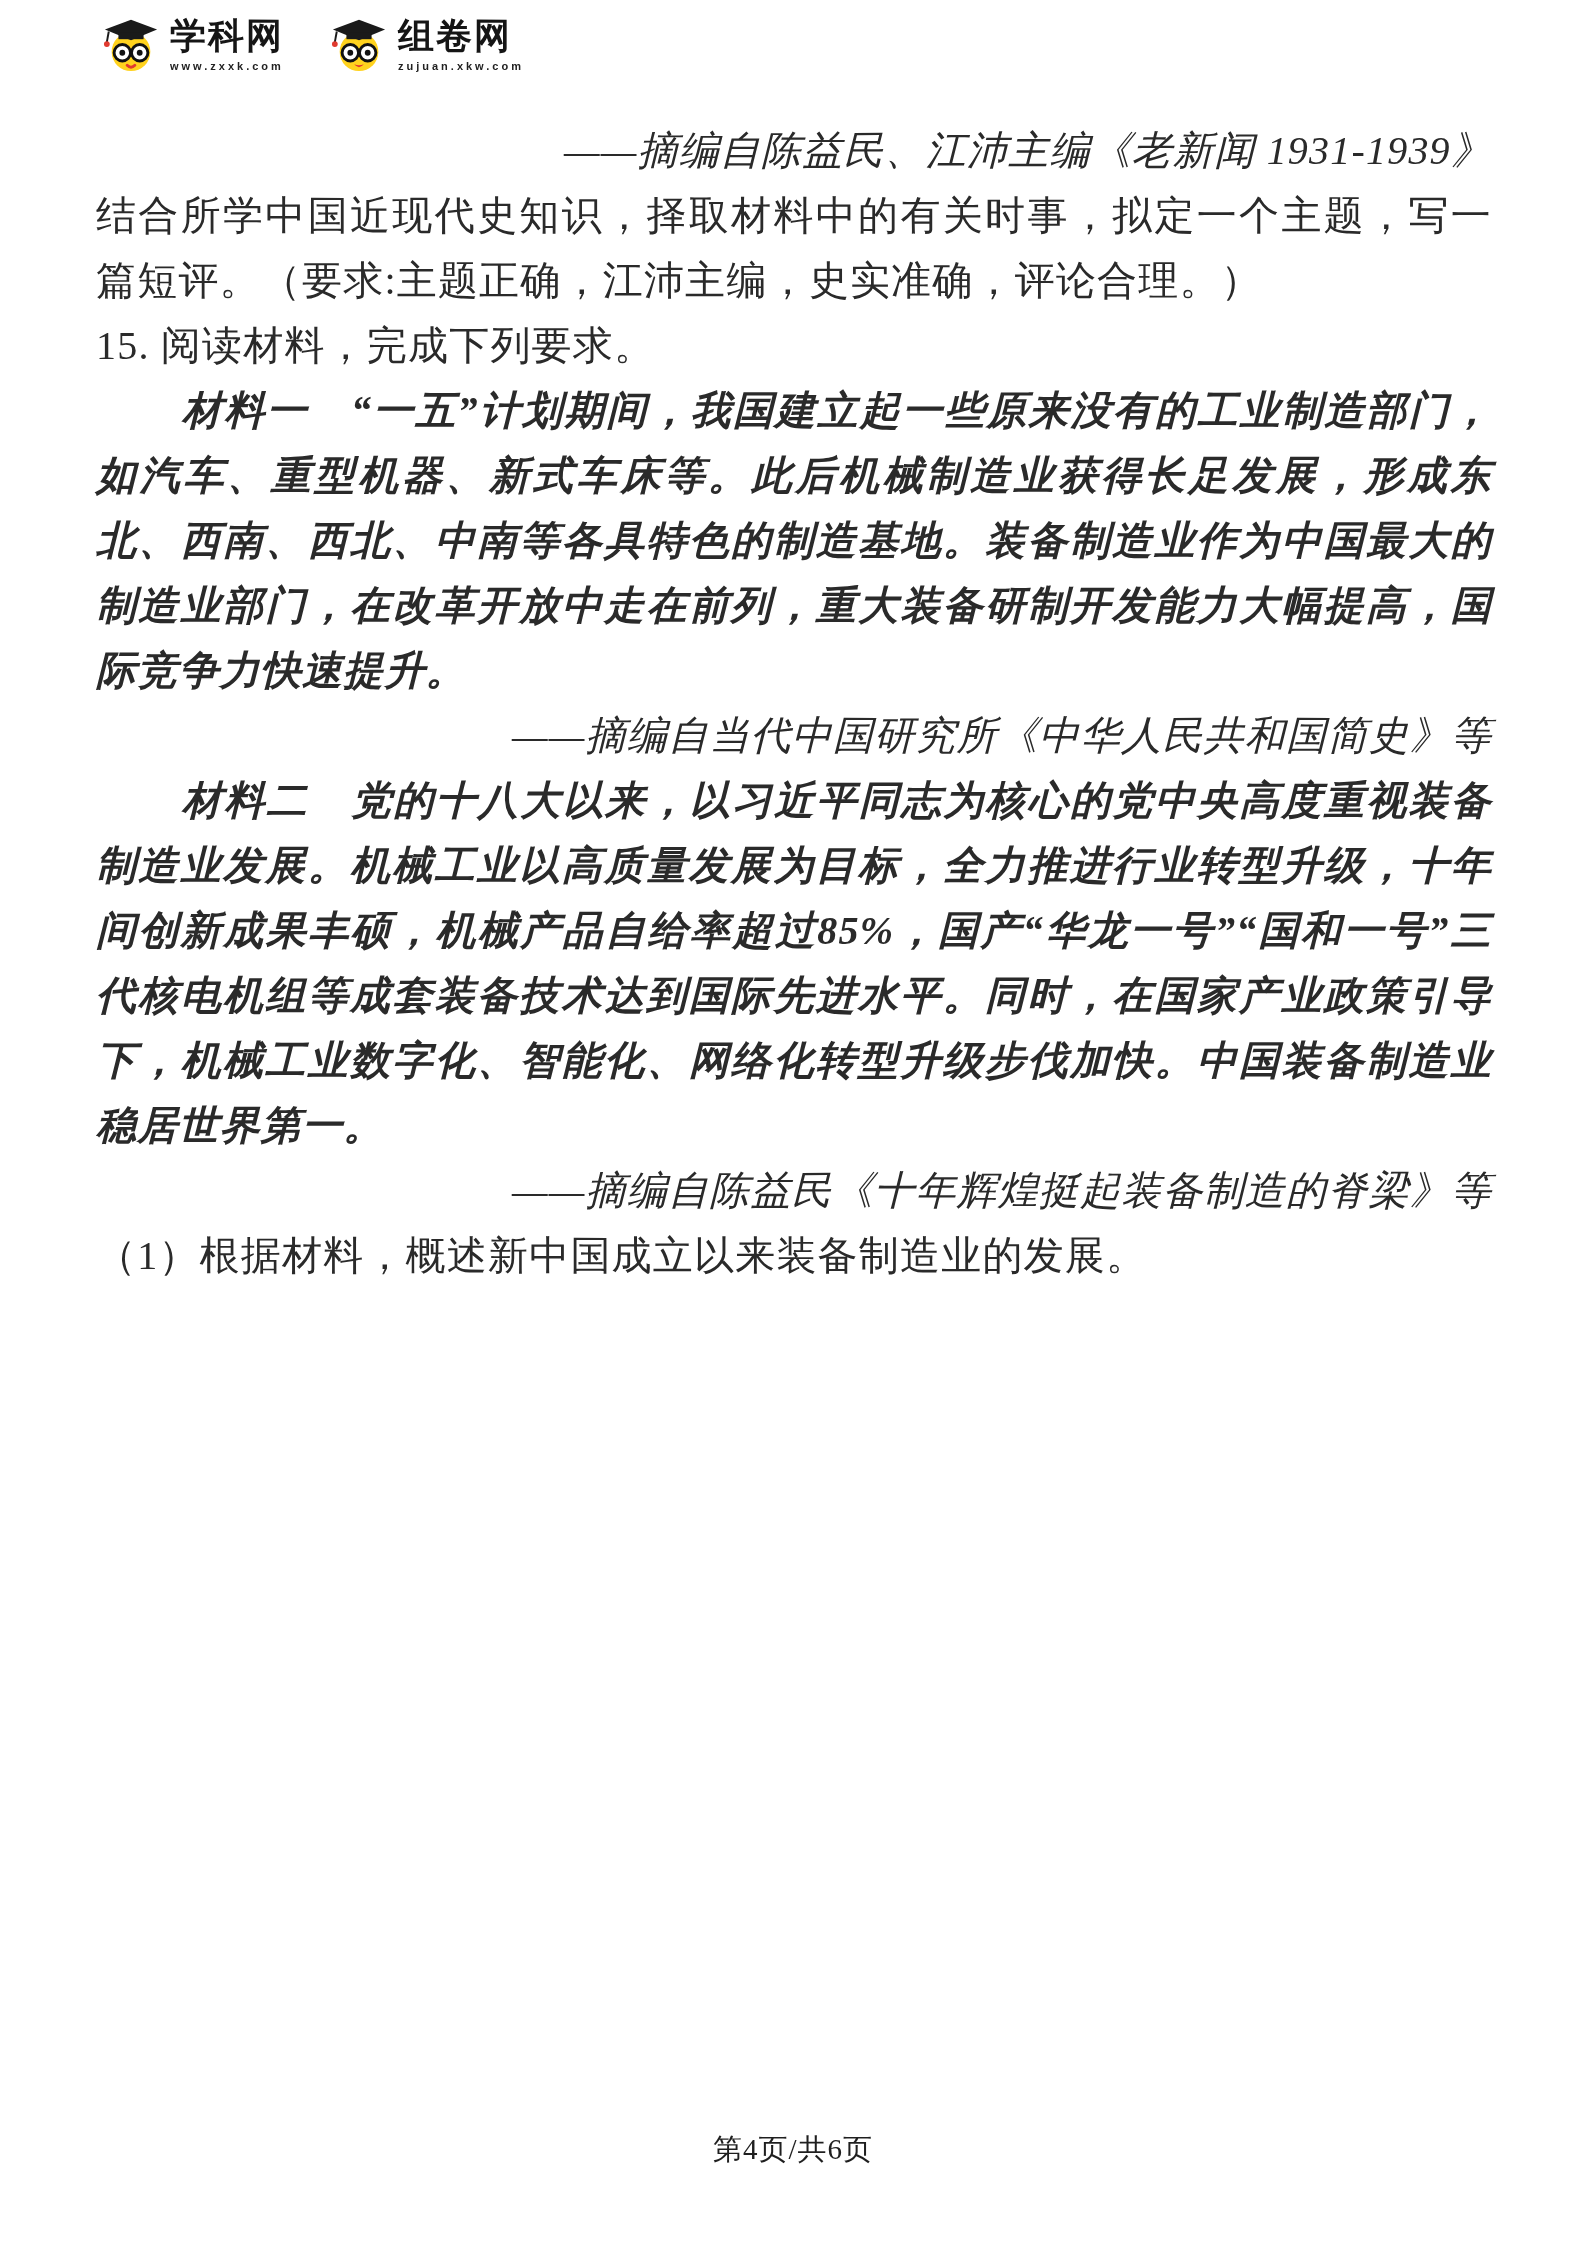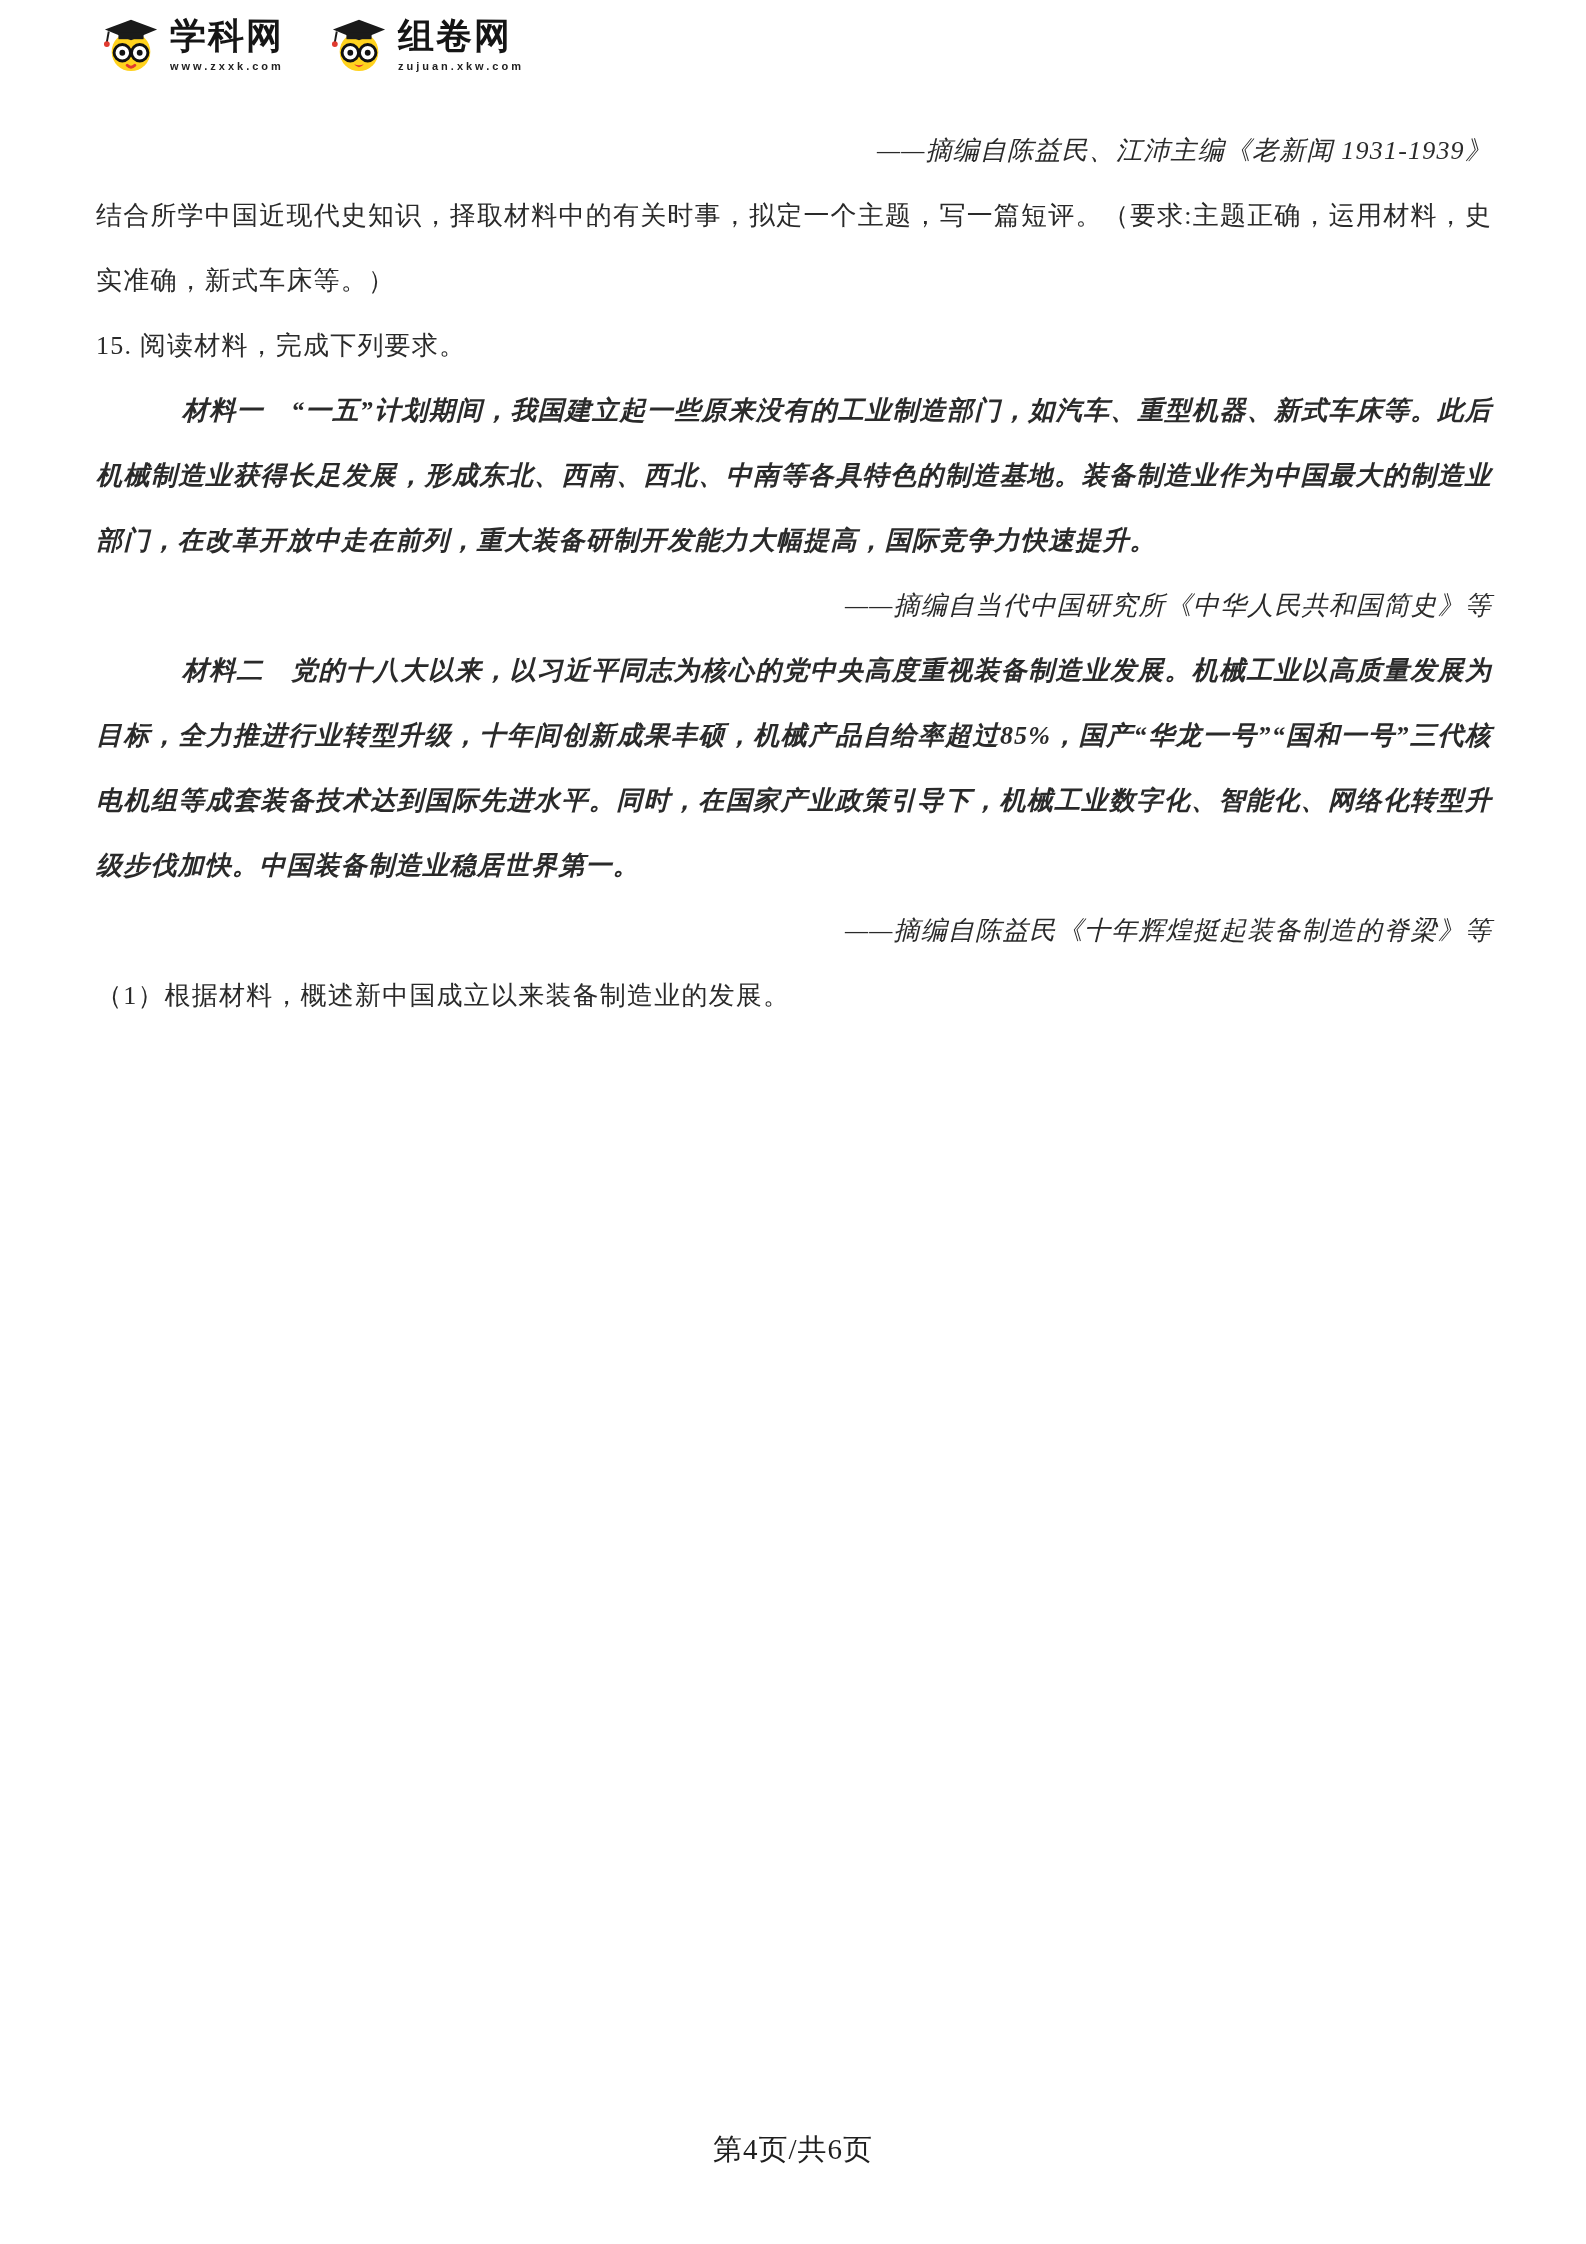--- a/index.html
+++ b/index.html
@@ -26,21 +26,21 @@
   .logo-url{
     font-family:"Liberation Sans","DejaVu Sans",sans-serif;
     font-weight:bold;font-size:11px;color:#222;letter-spacing:3px;margin-top:7px;
   }
   
   .main{
     position:absolute;top:118px;left:96px;right:94px;
   }
   .main p{
     margin:0;
-    font-size:26px;
+    font-size:40px;
     line-height:65px;
     letter-spacing:1.2px;
     text-align:justify;
     text-justify:inter-character;
   }
   .citation{text-align:right !important;}
   .kai{font-style:italic;}            
   .m-indent{text-indent:86px;font-weight:bold;}
   
   .footer{
@@ -94,21 +94,21 @@
         <span class="logo-url">zujuan.xkw.com</span>
       </div>
     </div>
 
   </div>
 
   <div class="main">
 
     <p class="citation kai">——摘编自陈益民、江沛主编《老新闻 1931-1939》</p>
 
-    <p>结合所学中国近现代史知识，择取材料中的有关时事，拟定一个主题，写一篇短评。（要求:主题正确，运用材料，史实准确，新式车床等。）</p>
+    <p>结合所学中国近现代史知识，择取材料中的有关时事，拟定一个主题，写一篇短评。（要求:主题正确，江沛主编，史实准确，评论合理。）</p>
 
     <p>15. 阅读材料，完成下列要求。</p>
 
     <p class="kai m-indent">材料一　“一五”计划期间，我国建立起一些原来没有的工业制造部门，如汽车、重型机器、新式车床等。此后机械制造业获得长足发展，形成东北、西南、西北、中南等各具特色的制造基地。装备制造业作为中国最大的制造业部门，在改革开放中走在前列，重大装备研制开发能力大幅提高，国际竞争力快速提升。</p>
 
     <p class="citation kai">——摘编自当代中国研究所《中华人民共和国简史》等</p>
 
     <p class="kai m-indent">材料二　党的十八大以来，以习近平同志为核心的党中央高度重视装备制造业发展。机械工业以高质量发展为目标，全力推进行业转型升级，十年间创新成果丰硕，机械产品自给率超过85%，国产“华龙一号”“国和一号”三代核电机组等成套装备技术达到国际先进水平。同时，在国家产业政策引导下，机械工业数字化、智能化、网络化转型升级步伐加快。中国装备制造业稳居世界第一。</p>
 
     <p class="citation kai">——摘编自陈益民《十年辉煌挺起装备制造的脊梁》等</p>

